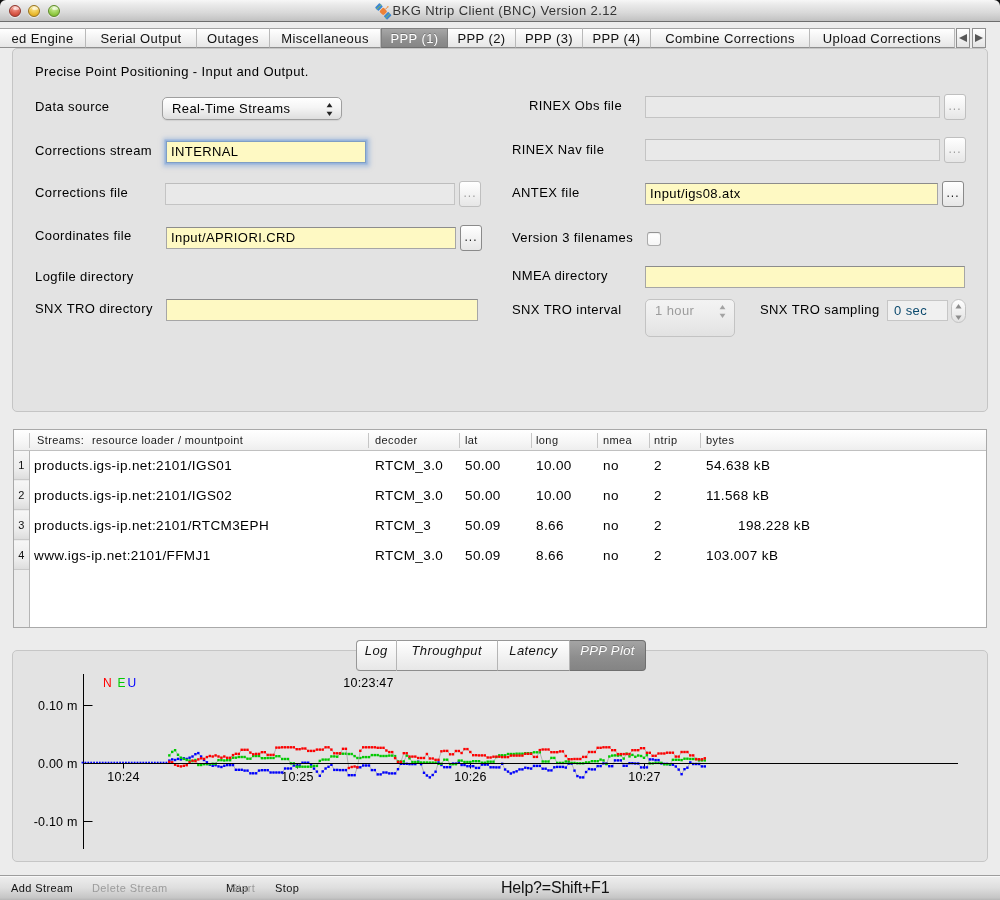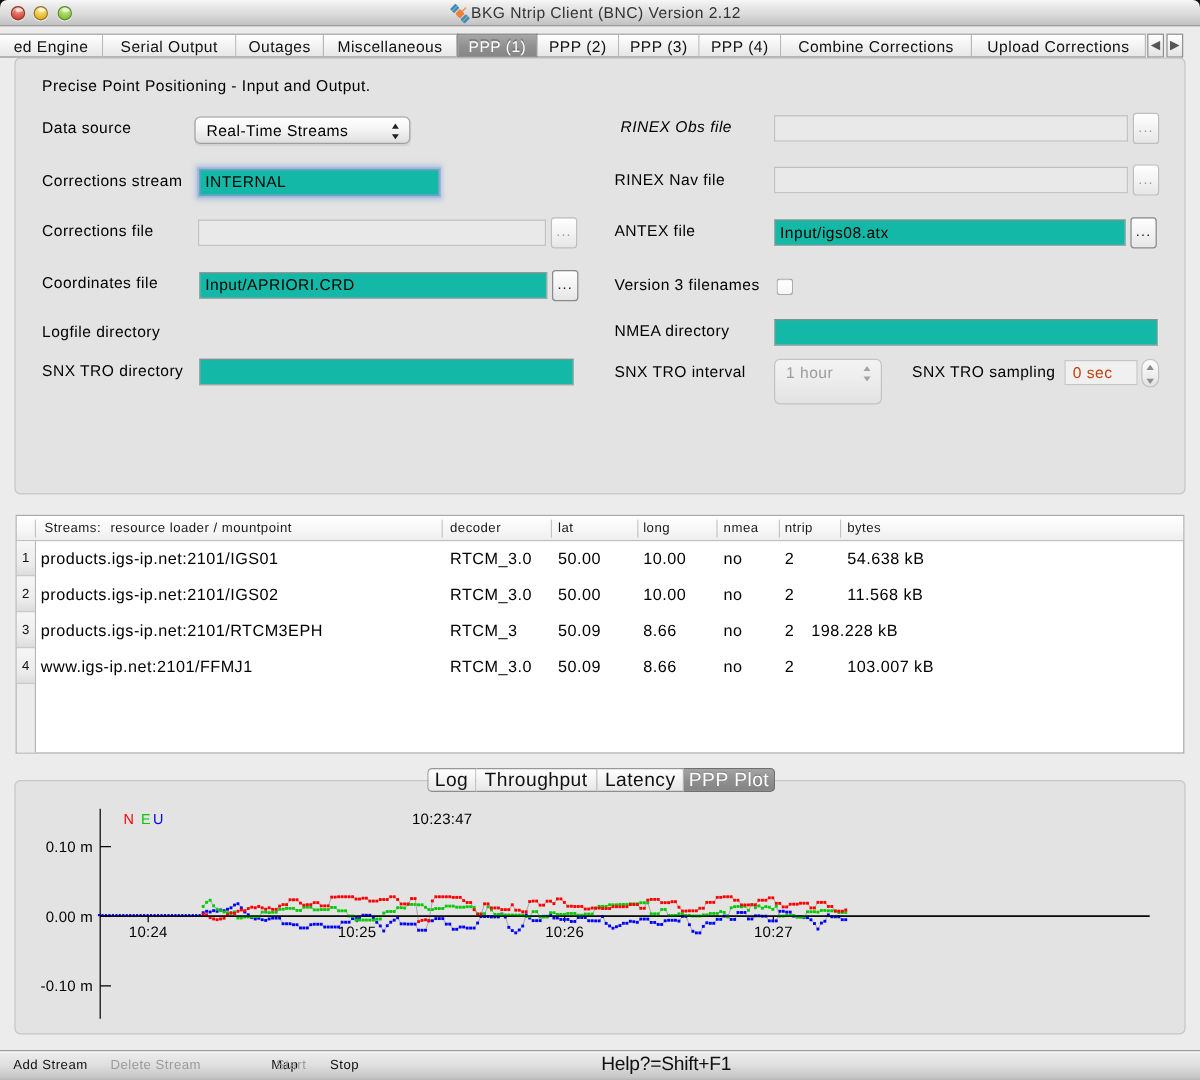--- a/index.html
+++ b/index.html
@@ -56,21 +56,21 @@
   }
   .tabscroll svg { display:block; margin:5px auto 0; }
 
   
   #pane {
     position:absolute; left:12px; top:48px; width:976px; height:364px;
     background:#e3e3e3; border:1px solid #c5c5c5; border-radius:5px;
   }
   .lbl { position:absolute; font-size:13px; color:#000; white-space:nowrap; }
   .field {
-    position:absolute; background:#14b8a6; border:1px solid #a6a6a6; border-top-color:#8c8c8c;
+    position:absolute; background:#fef9c3; border:1px solid #a6a6a6; border-top-color:#8c8c8c;
     font-size:13px; line-height:20px; padding-left:4px; white-space:nowrap; color:#000;
   }
   .field.disabled { background:#e9e9e9; border-color:#c4c4c4; border-top-color:#bdbdbd; }
   .field.focused {
     border-color:#7f9ec4;
     box-shadow:0 0 0 1.5px rgba(150,180,220,0.9), 0 0 4px 3.5px rgba(130,165,215,0.5);
   }
   .browse-btn {
     position:absolute; width:22px;
     background:linear-gradient(180deg,#ffffff 0%,#f3f3f3 50%,#e6e6e6 100%);
@@ -92,21 +92,21 @@
   }
   .popup-arrows { position:absolute; right:8px; top:5px; }
   .checkbox {
     position:absolute; width:14px; height:14px;
     background:linear-gradient(180deg,#ffffff 0%,#f6f6f6 100%);
     border:1px solid #ababab; border-top-color:#939393; border-radius:3px;
     box-shadow:inset 0 1px 1px rgba(0,0,0,0.06);
   }
   .spinfield {
     position:absolute; background:#f0f0f0; border:1px solid #c6c6c6;
-    font-size:13px; line-height:19px; padding-left:6px; color:#c2410c;
+    font-size:13px; line-height:19px; padding-left:6px; color:#0c4a6e;
   }
   .spinner {
     position:absolute; width:15px; height:24px;
     background:linear-gradient(180deg,#ffffff 0%,#f0f0f0 50%,#e2e2e2 100%);
     border:1px solid #c2c2c2; border-radius:7.5px;
   }
   .spinner svg { display:block; margin:4px auto 0; }
 
   
   #streams-table {
@@ -129,24 +129,24 @@
     background:linear-gradient(180deg,#f6f6f6 0%,#ebebeb 70%,#dddddd 100%);
     border-bottom:1px solid #c9c9c9;
     font-size:11px; color:#111; text-align:center; line-height:29px;
   }
   .trow { position:absolute; left:17px; height:30px; width:955px; }
   .tcell { position:absolute; top:0; font-size:13.5px; line-height:30px; color:#000; white-space:nowrap; }
 
   
   #bottom-tabs { position:absolute; top:640px; left:356px; height:20px; z-index:5; }
   .seg {
-    position:absolute; top:0; height:20px;
+    position:absolute; top:0; height:31px;
     background:linear-gradient(180deg,#ffffff 0%,#f4f4f4 45%,#e7e7e7 100%);
     border-top:1px solid #979797; border-bottom:1px solid #8d8d8d;
-    font-size:16px; text-align:center; line-height:19px; color:#111;
+    font-size:13px; text-align:center; line-height:19px; color:#111;font-style:italic;
   }
   .seg.first { border-left:1px solid #979797; border-radius:4px 0 0 4px; }
   .seg.last  { border-right:1px solid #979797; border-radius:0 4px 4px 0; }
   .seg.sep   { border-right:1px solid #b5b5b5; }
   .seg.selected {
     background:linear-gradient(180deg,#a4a4a4 0%,#8e8e8e 55%,#848484 100%);
     color:#fff; border-color:#6f6f6f;
     text-shadow:0 -1px 0 rgba(0,0,0,0.25);
   }
 
@@ -227,21 +227,21 @@
     <div class="field focused" style="left:153px; top:92px; width:200px; height:22px;">INTERNAL</div>
     <div class="lbl" style="left:22px; top:136px;">Corrections file</div>
     <div class="field disabled" style="left:152px; top:134px; width:290px; height:22px;"></div>
     <div class="browse-btn disabled" style="left:446px; top:132px; height:26px;">...</div>
     <div class="lbl" style="left:22px; top:179px;">Coordinates file</div>
     <div class="field" style="left:153px; top:178px; width:290px; height:22px;">Input/APRIORI.CRD</div>
     <div class="browse-btn" style="left:447px; top:176px; height:26px;">...</div>
     <div class="lbl" style="left:22px; top:220px;">Logfile directory</div>
     <div class="lbl" style="left:22px; top:252px;">SNX TRO directory</div>
     <div class="field" style="left:153px; top:250px; width:312px; height:22px;"></div>
-    <div class="lbl" style="left:504px; top:49px;font-style:italic;">RINEX Obs file</div>
+    <div class="lbl" style="left:516px; top:49px;">RINEX Obs file</div>
     <div class="field disabled" style="left:632px; top:47px; width:295px; height:22px;"></div>
     <div class="browse-btn disabled" style="left:931px; top:45px; height:26px;">...</div>
     <div class="lbl" style="left:499px; top:93px;">RINEX Nav file</div>
     <div class="field disabled" style="left:632px; top:90px; width:295px; height:22px;"></div>
     <div class="browse-btn disabled" style="left:931px; top:88px; height:26px;">...</div>
     <div class="lbl" style="left:499px; top:136px;">ANTEX file</div>
     <div class="field" style="left:632px; top:134px; width:293px; height:22px;">Input/igs08.atx</div>
     <div class="browse-btn" style="left:929px; top:132px; height:26px;">...</div>
     <div class="lbl" style="left:499px; top:181px;">Version 3 filenames</div>
     <div class="checkbox" style="left:634px; top:183px;"></div>
@@ -308,21 +308,21 @@
         <div class="tcell" style="left: 623px;">2</div>
         <div class="tcell" style="left: 675px;">11.568 kB</div>
       </div>
       <div class="trow" style="top: 81px;">
         <div class="tcell" style="left: 3px;">products.igs-ip.net:2101/RTCM3EPH</div>
         <div class="tcell" style="left: 344px;">RTCM_3</div>
         <div class="tcell" style="left: 434px;">50.09</div>
         <div class="tcell" style="left: 505px;">8.66</div>
         <div class="tcell" style="left: 572px;">no</div>
         <div class="tcell" style="left: 623px;">2</div>
-        <div class="tcell" style="left: 645px;">198.228 kB</div>
+        <div class="tcell" style="left: 707px;">198.228 kB</div>
       </div>
       <div class="trow" style="top: 111px; padding-left: 40px;">
         <div class="tcell" style="left: 3px;">www.igs-ip.net:2101/FFMJ1</div>
         <div class="tcell" style="left: 344px;">RTCM_3.0</div>
         <div class="tcell" style="left: 434px;">50.09</div>
         <div class="tcell" style="left: 505px;">8.66</div>
         <div class="tcell" style="left: 572px;">no</div>
         <div class="tcell" style="left: 623px;">2</div>
         <div class="tcell" style="left: 675px;">103.007 kB</div>
       </div>

